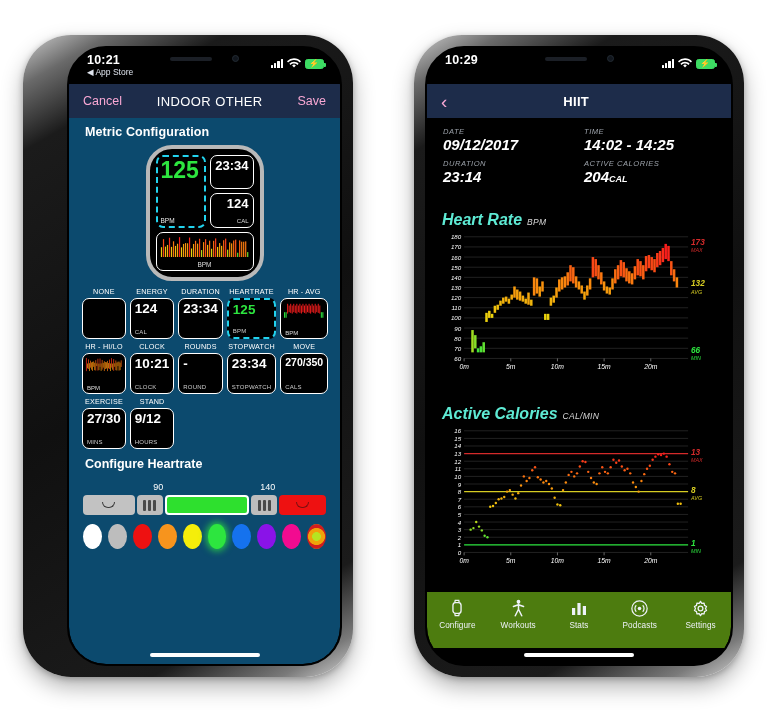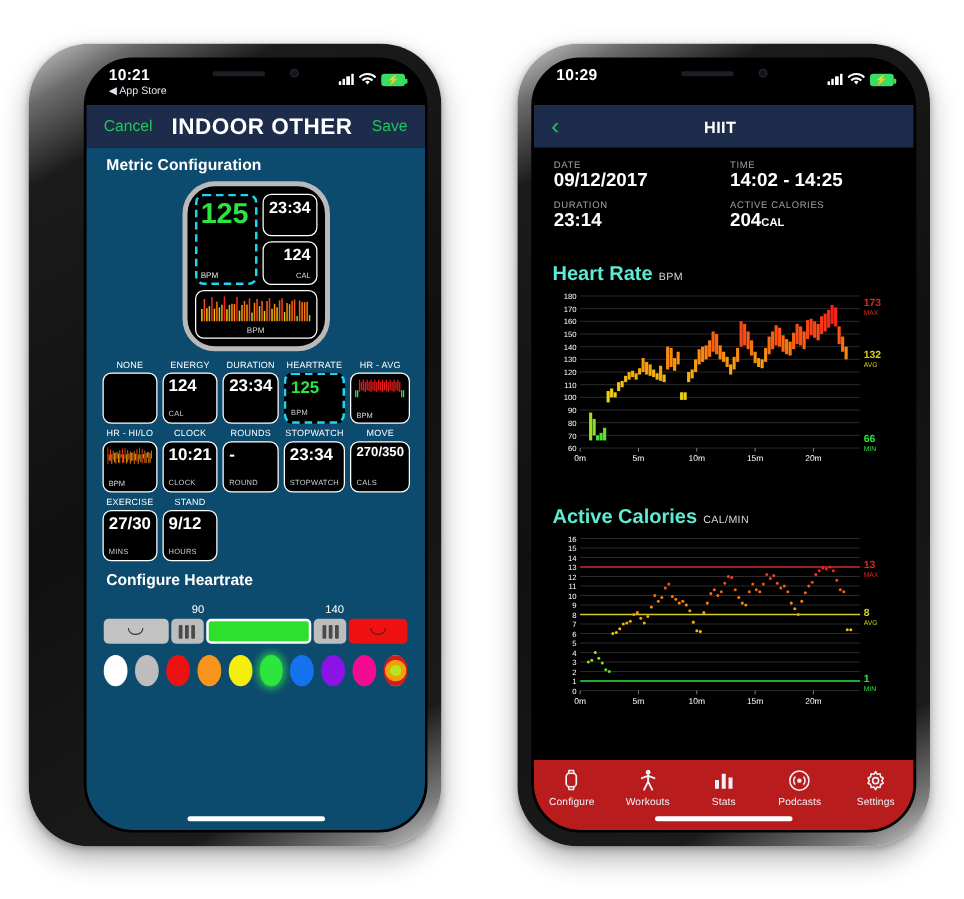--- a/index.html
+++ b/index.html
@@ -72,22 +72,22 @@
   }
   .batt:after{content:"";position:absolute;right:-3px;top:3px;width:1.8px;height:4px;background:#3ddc63;border-radius:0 1px 1px 0;}
   .bolt { color:#0b2b13; font-size:8px; line-height:1; font-weight:bold; }
 
   
   .navbar {
     background: #1d2c4a; color: #fff;
     display: flex; align-items: center; justify-content: space-between;
     padding: 0 14px; height: 34px; position: relative; z-index: 25;
   }
-  .nav-side { font-size: 12.5px; color: #22c55e; white-space:nowrap;}
-  .nav-title { font-size: 18px; font-weight: bold; letter-spacing: .4px; }
+  .nav-side { font-size: 12.5px; color: #f9a8d4; white-space:nowrap;}
+  .nav-title { font-size: 13px; font-weight: normal; letter-spacing: .4px; }
   .nav-title.r { font-size: 13px; font-weight: bold; letter-spacing:.3px;}
   .chev { font-size: 19px; line-height: 1; font-weight: 300; }
 
   
   .body-l { background: #0c4a6e; height: calc(100% - 70px); padding: 0 12px; color:#fff; }
   .section-title { font-size: 12.5px; font-weight: bold; padding: 7px 4px 4px; letter-spacing:.1px;}
 
   .watch-wrap { display:flex; justify-content:center; margin: 2px 0 6px; }
   .watch {
     width: 118px; height: 136px;
@@ -159,36 +159,36 @@
   .s-hand.lite { border-color:#7a1111; }
 
   .swatches { display:flex; gap:6px; justify-content:space-between; padding: 8px 2px 0; }
   .sw { width: 25px; height: 25px; border-radius:50%; }
   .sw.selected { box-shadow: 0 0 7px 2px rgba(45,229,63,.8); }
   .sw.multi {
     background: radial-gradient(circle, #b6e521 0%, #b6e521 26%, #f0a20a 30%, #f0a20a 52%, #d11d1d 56%, #d11d1d 76%, #f5c400 80%, #f5c400 100%);
   }
 
   
-  .body-r { background:#000; height: calc(100% - 102px); padding: 0 12px; color:#fff; overflow:hidden;}
+  .body-r { background:#000; height: calc(100% - 102px); padding: 0 12px; color:#fff; overflow:hidden;font-style:italic;}
   .summary { display:grid; grid-template-columns: 1fr 1fr; gap: 7px 10px; padding: 9px 4px 6px; }
   .sm-lab { font-size: 7.6px; color:#9aa0a8; letter-spacing:.5px; margin-bottom:1px;}
   .sm-val { font-size: 15px; font-weight:bold; color:#fff; line-height:1;}
   .sm-val .u { font-size: 9px; font-weight:bold; }
 
   .chart-head { display:flex; align-items:baseline; gap:5px; padding: 5px 3px 2px;}
   .chart-head h4 { font-size: 16px; font-weight:bold; color:#5eead4;margin-top:16px;}
   .chart-head span { font-size: 8.5px; color:#d8d8d8; letter-spacing:.3px;}
   .chart-box { position: relative; width: 100%; }
   .chart-box svg { display:block; width:100%; }
 
   
   .tabbar {
-    position:absolute; bottom:0; left:0; right:0; height: 56px;
-    background:#b91c1c; display:flex; align-items:flex-start; padding-top:6px; z-index:30;
+    position:absolute; bottom:16px; left:0; right:0; height: 56px;
+    background:#4d7c0f; display:flex; align-items:flex-start; padding-top:6px; z-index:30;
   }
   .tab { flex:1; display:flex; flex-direction:column; align-items:center; gap:3px; color:#eef2f8;}
   .tab .ti { height: 20px; display:flex; align-items:center; justify-content:center;}
   .tab .tl { font-size: 8.2px; letter-spacing:.1px;}
 </style>
 </head>
 <body>
 
 <div class="stage">
 

